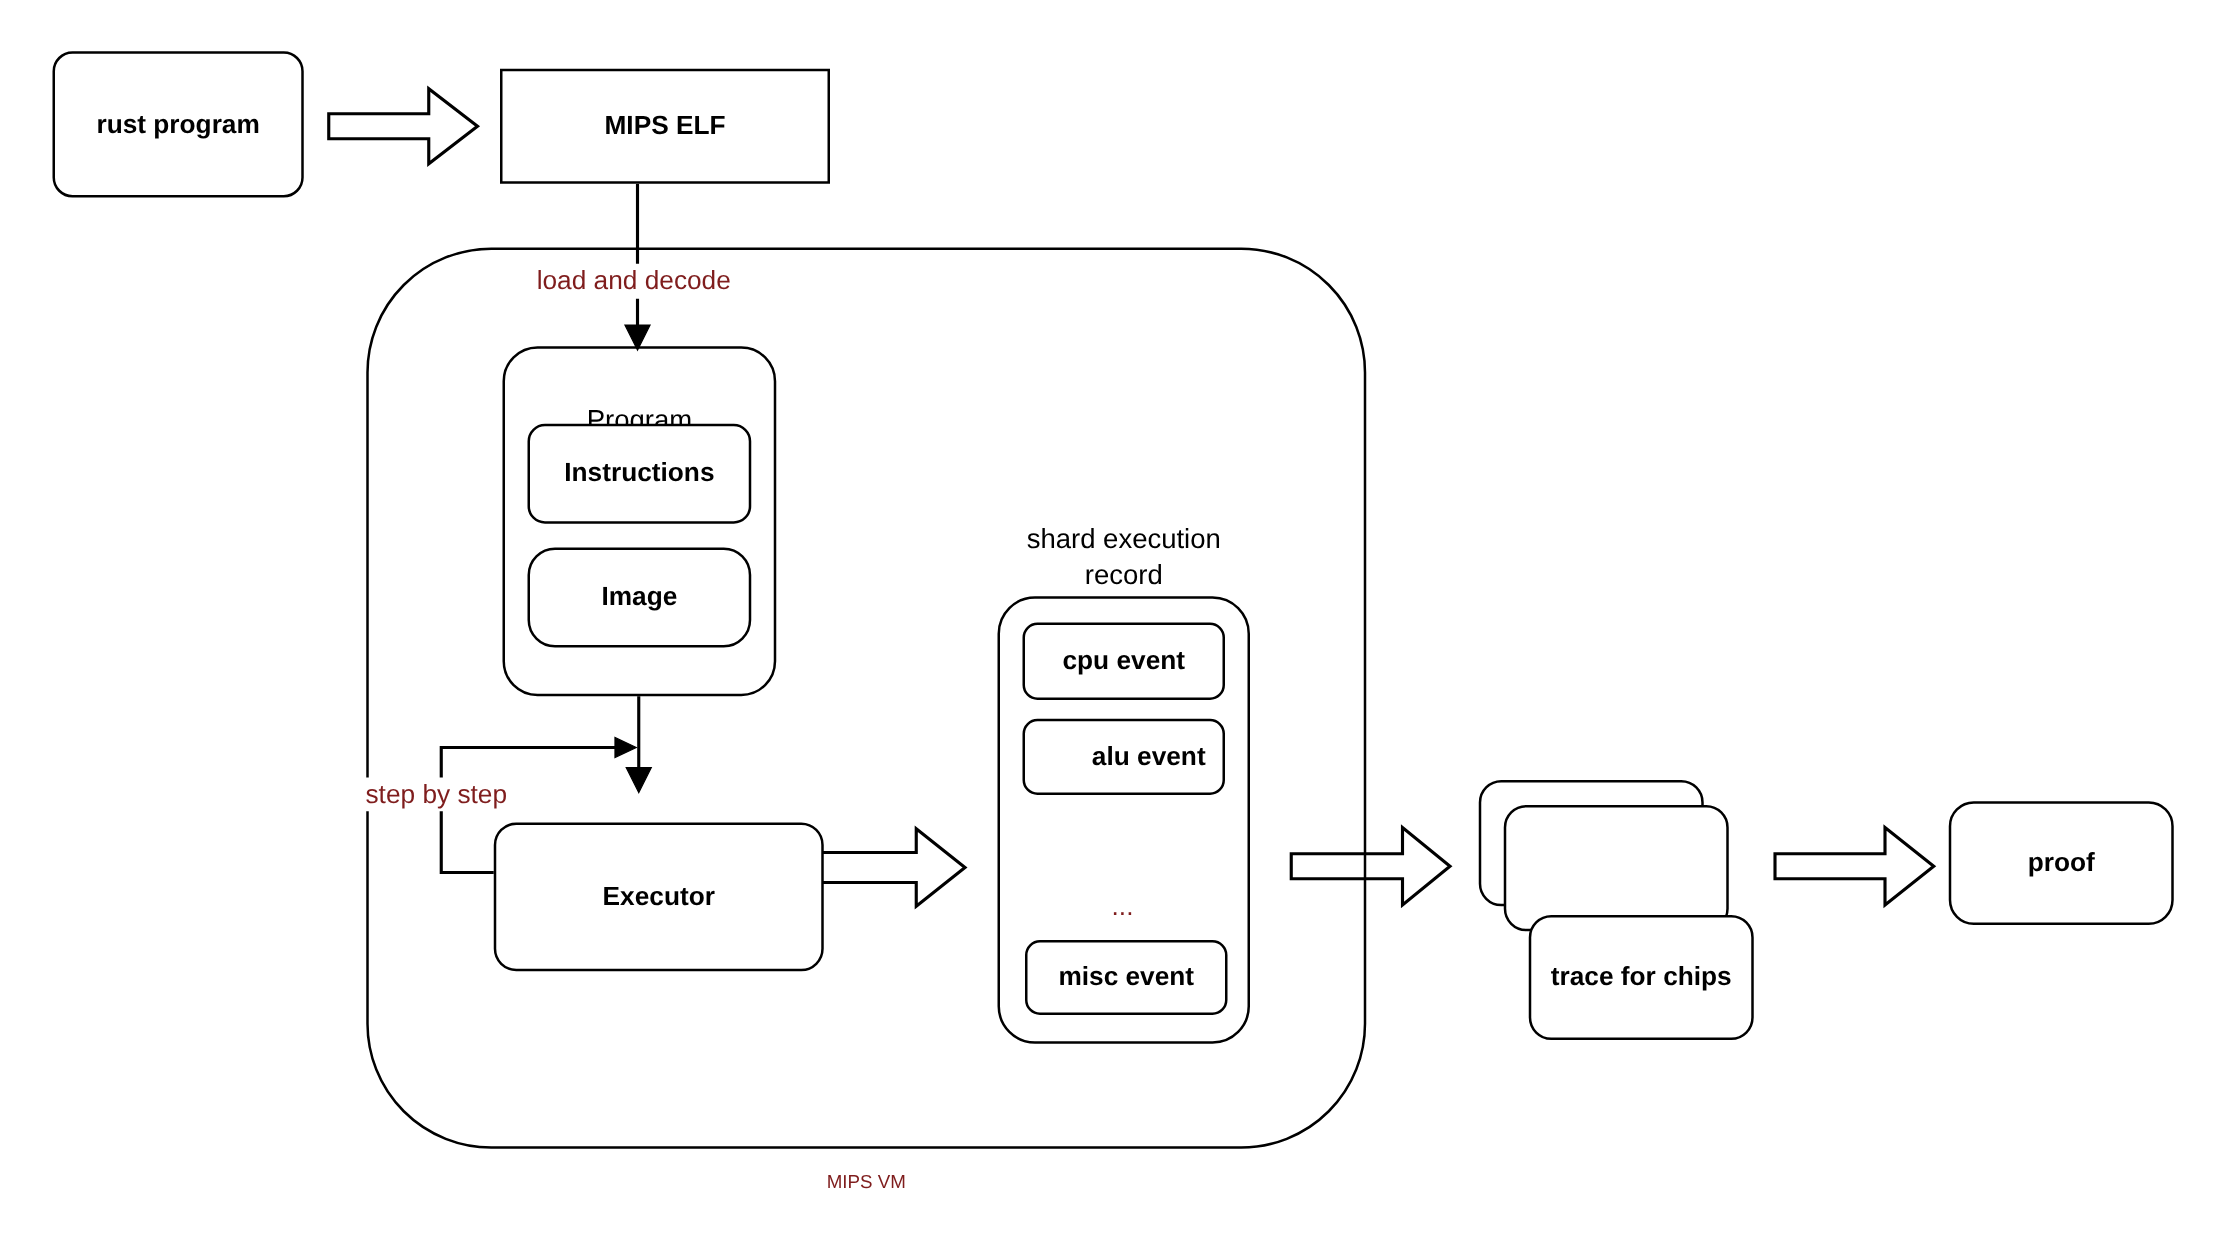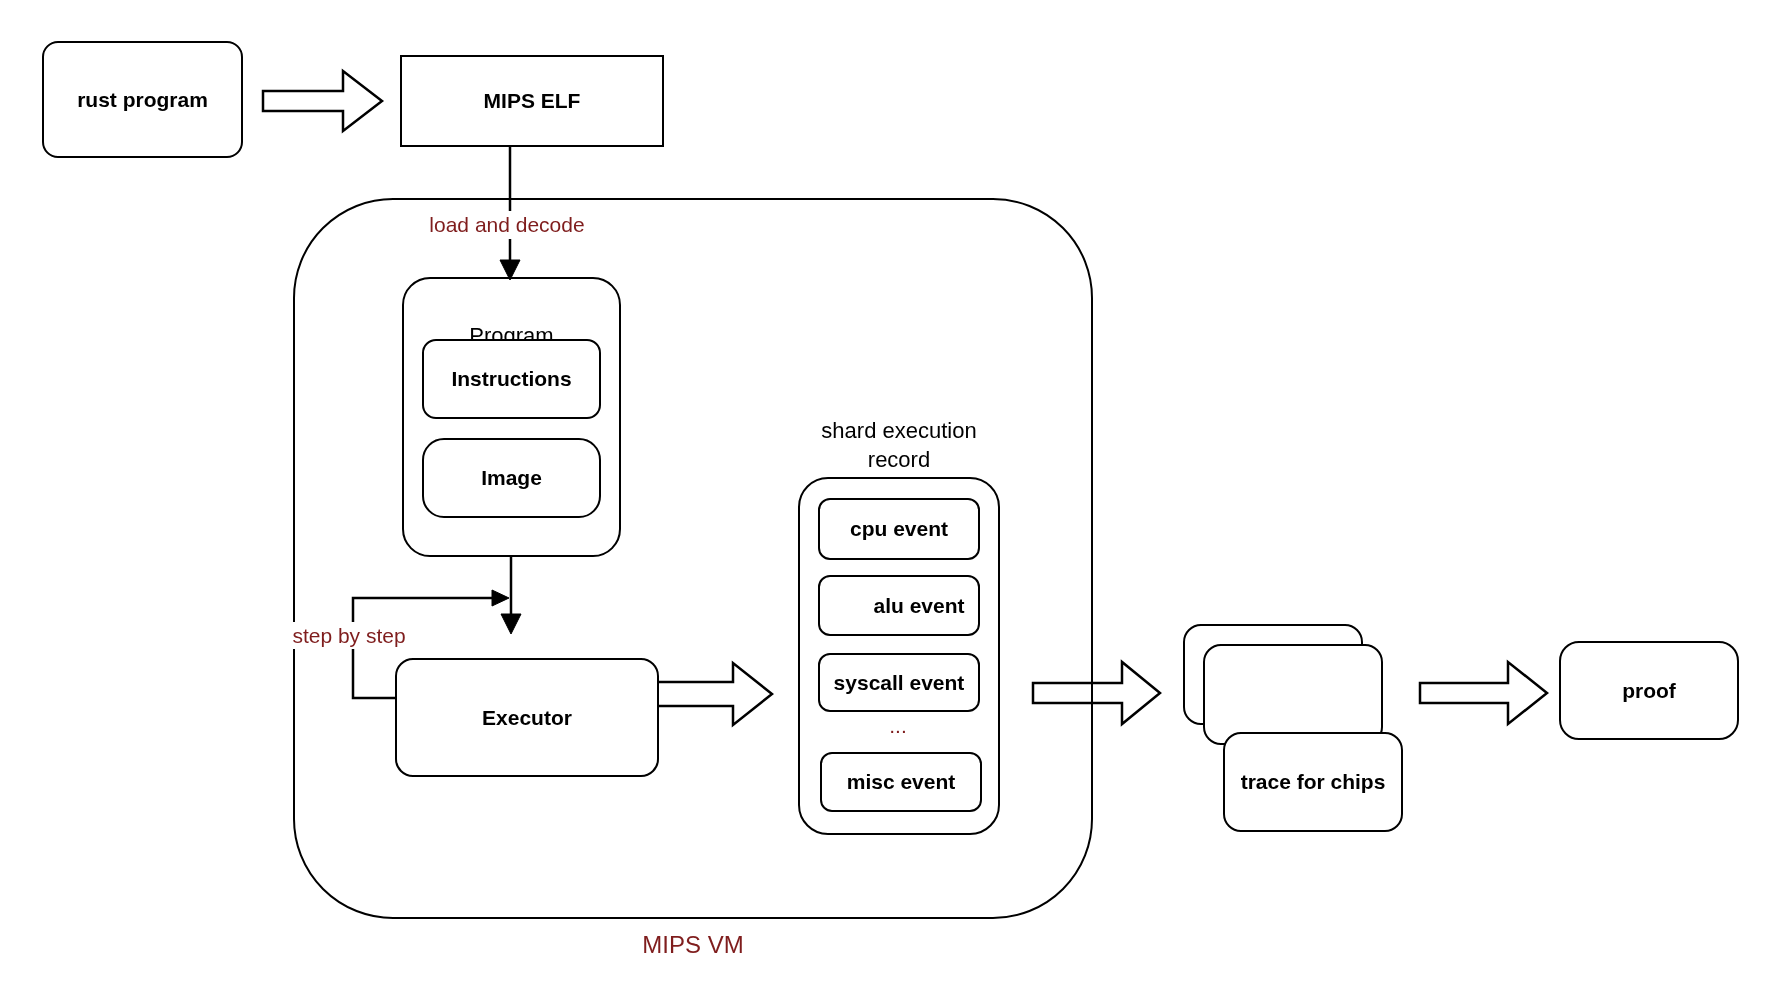--- a/index.html
+++ b/index.html
@@ -40,21 +40,21 @@
     <path class="svg-head" d="M510 280 L500 260 L520 260 Z"></path>
 
     <line class="svg-line" x1="511" y1="557" x2="511" y2="616"></line>
     <path class="svg-head" d="M511 634 L501 614 L521 614 Z"></path>
 
     <polyline class="svg-line" points="395,698 353,698 353,598 492,598"></polyline>
     <path class="svg-head" d="M509 598 L492 590 L492 606 Z"></path>
   </svg>
 
   <div class="node container" style="left:293px;top:198px;width:800px;height:721px;border-radius:100px;"></div>
-  <div class="lbl" style="left:593px;top:931px;width:200px;height:28px;font-size:24px;">MIPS VM</div>
+  <div class="lbl" style="left:593px;top:931px;width:200px;height:28px;font-size:15px;">MIPS VM</div>
 
   <div class="node" style="left:42px;top:41px;width:201px;height:117px;border-radius:16px;">
     <span>rust program</span>
   </div>
 
   <div class="node" style="left:400px;top:55px;width:264px;height:92px;border-radius:0;">
     <span>MIPS ELF</span>
   </div>
 
   <div class="lbl bg" style="left:412px;top:211px;width:190px;height:28px;">load and decode</div>
@@ -78,23 +78,20 @@
     <div>shard execution</div>
     <div>record</div>
   </div>
   <div class="node container" style="left:798px;top:477px;width:202px;height:358px;border-radius:30px;"></div>
   <div class="node" style="left:818px;top:498px;width:162px;height:62px;border-radius:12px;">
     <span>cpu event</span>
   </div>
   <div class="node" style="left:818px;top:575px;width:162px;height:61px;border-radius:12px;padding-left:40px;">
     <span>alu event</span>
   </div>
-  <div class="node" style="left:818px;top:653px;width:162px;height:59px;border-radius:12px;">
-    <span>syscall event</span>
-  </div>
   <div class="lbl" style="left:858px;top:712px;width:80px;height:28px;">...</div>
   <div class="node" style="left:820px;top:752px;width:162px;height:60px;border-radius:12px;">
     <span>misc event</span>
   </div>
 
   <div class="node" style="left:1183px;top:624px;width:180px;height:101px;border-radius:18px;"></div>
   <div class="node" style="left:1203px;top:644px;width:180px;height:101px;border-radius:18px;"></div>
   <div class="node" style="left:1223px;top:688px;width:180px;height:100px;border-radius:18px;margin-top:44px;">
     <span>trace for chips</span>
   </div>

